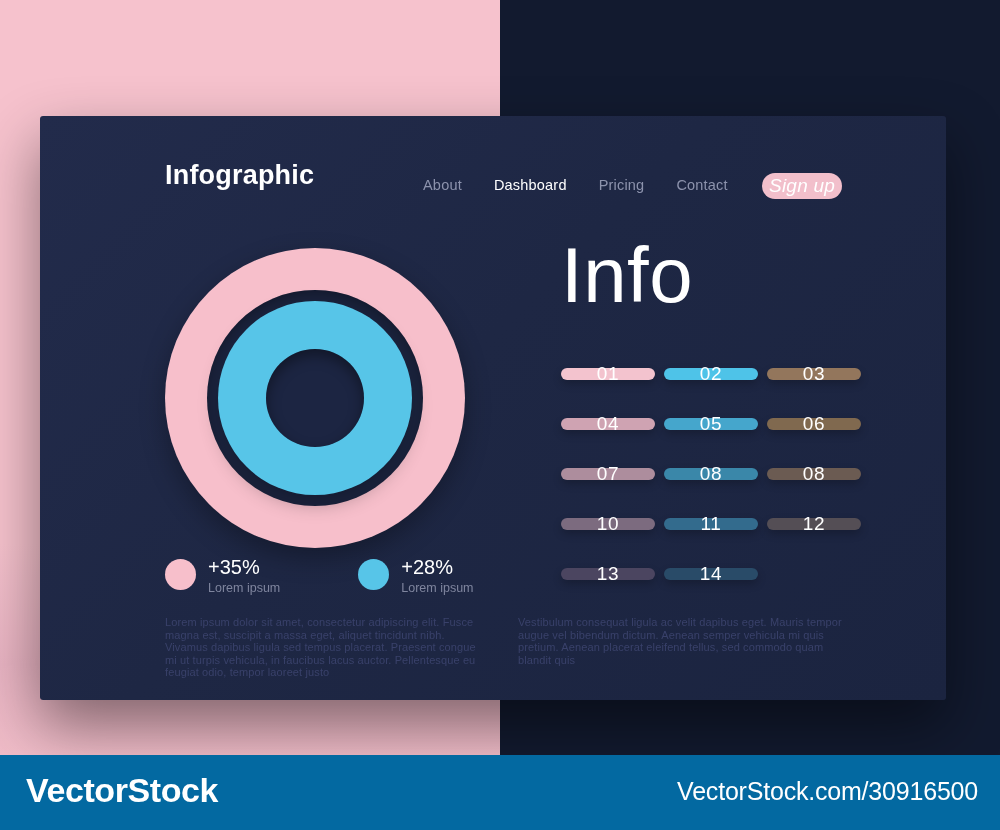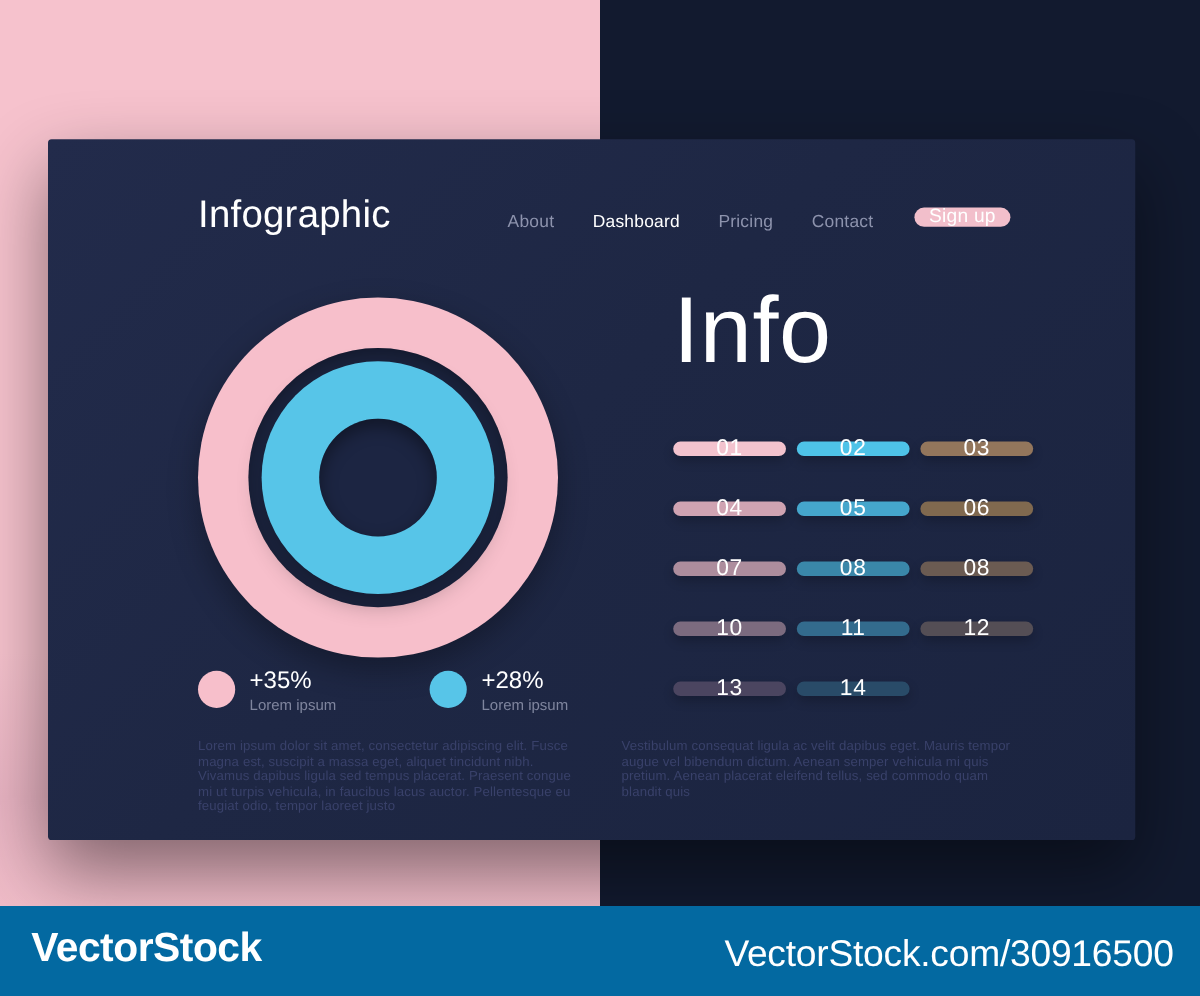--- a/index.html
+++ b/index.html
@@ -66,22 +66,22 @@
   .nav {
     position: absolute;
     left: 0; top: 0;
     width: 100%;
     height: 130px;
   }
   .brand {
     position: absolute;
     left: 125px;
     top: 44px;
-    font-size: 32px;
-    font-weight: 400;
+    font-size: 27px;
+    font-weight: 700;
     color: #ffffff;
     letter-spacing: 0.2px;
     white-space: nowrap;
   }
   .nav-links {
     position: absolute;
     left: 383px;
     top: 61px;
     display: flex;
     align-items: center;
@@ -95,32 +95,33 @@
     cursor: pointer;
   }
   .nav-link.active {
     color: #ffffff;
   }
   .signup-btn {
     position: absolute;
     left: 722px;
     top: 57px;
     width: 80px;
-    height: 16px;
+    height: 26px;
     border-radius: 13px;
     background: #f2bfcb;
     color: #ffffff;
-    font-size: 16px;
+    font-size: 19px;
     display: flex;
     align-items: center;
     justify-content: center;
     letter-spacing: 0.2px;
     cursor: pointer;
     border: none;
     font-family: inherit;
+    font-style: italic;
   }
 
   
   .rings {
     position: absolute;
     left: 125px;
     top: 132px;
     width: 300px;
     height: 300px;
   }
@@ -262,21 +263,21 @@
     top: 16px;
     font-size: 34px;
     font-weight: 700;
     color: #ffffff;
     letter-spacing: -0.4px;
   }
   .wm-url {
     position: absolute;
     right: 22px;
     top: 22px;
-    font-size: 31px;
+    font-size: 25px;
     color: #ffffff;
     letter-spacing: -0.2px;
   }
 </style>
 </head>
 <body>
 
 <div id="stage">
 
   <div class="backdrop"></div>

